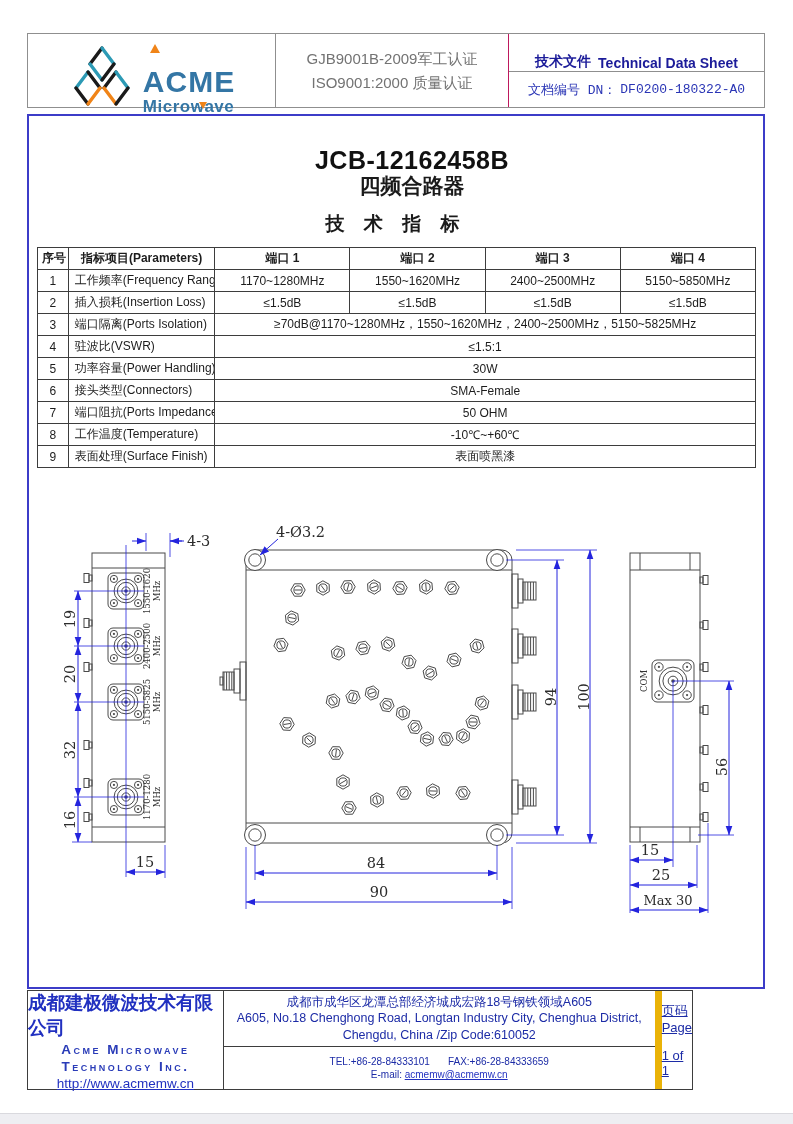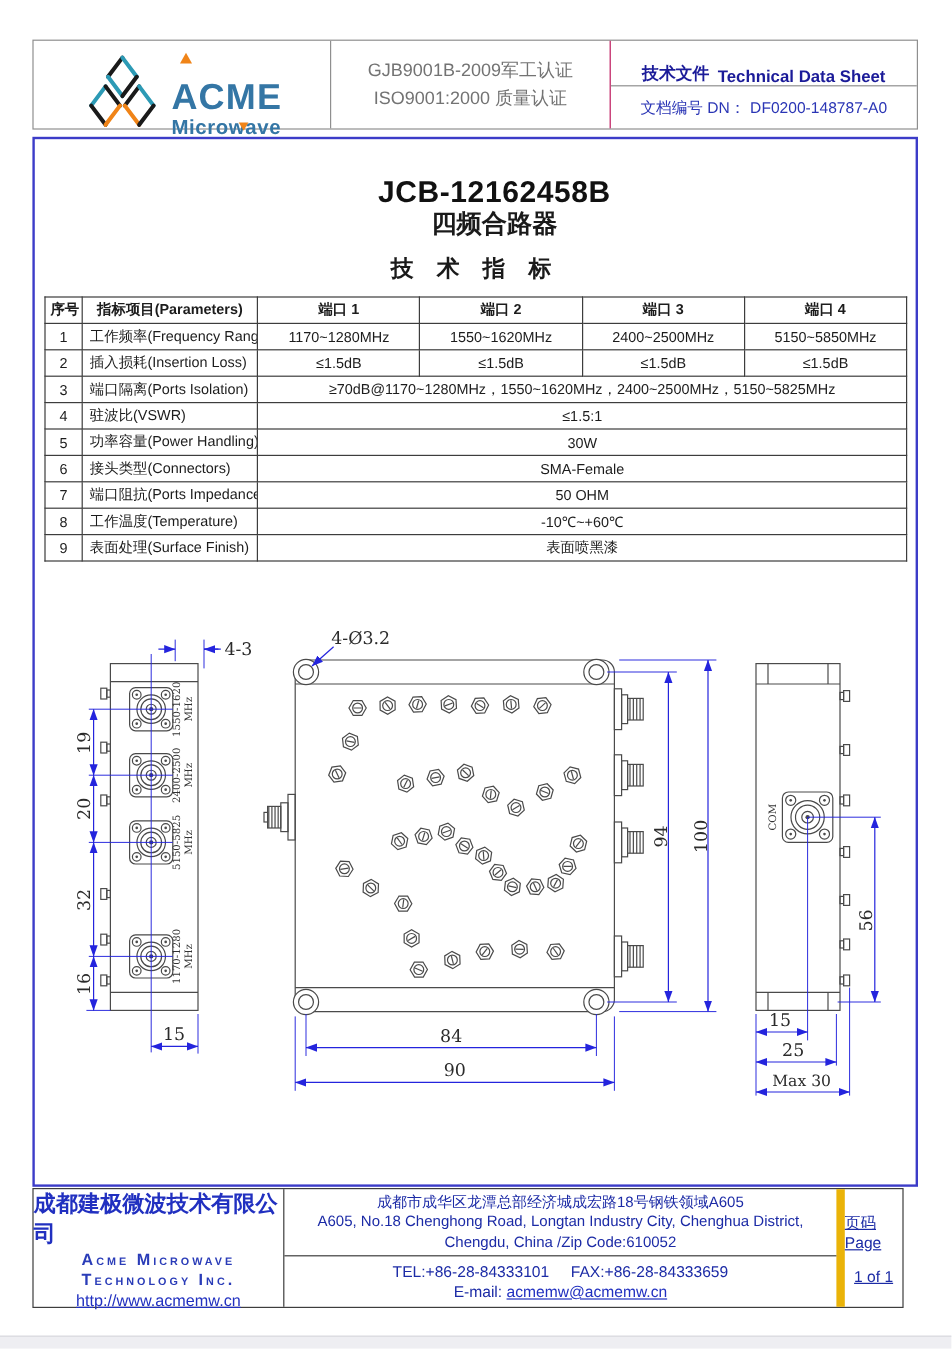--- a/index.html
+++ b/index.html
@@ -16,21 +16,21 @@
   .logo-sub{font-size:17px;font-weight:bold;color:#3476a5;margin-top:1px;letter-spacing:0.5px;position:relative;}
   .tri-a{position:absolute;left:7px;top:17px;width:0;height:0;border-left:5px solid transparent;
          border-right:5px solid transparent;border-bottom:9px solid #f08418;}
   .tri-w{position:absolute;left:56px;top:4px;width:0;height:0;border-left:4px solid transparent;
          border-right:4px solid transparent;border-top:7px solid #f08418;}
   .cert-cell{width:232px;border-right:1px solid #be185d;display:flex;flex-direction:column;
              align-items:center;justify-content:center;color:#737373;font-size:15px;line-height:1.6;}
   .doc-cell{flex:1;display:flex;flex-direction:column;}
   .doc-type{height:37px;border-bottom:1px solid #8f8f8f;display:flex;align-items:flex-end;
             justify-content:center;gap:7px;color:#1b1b99;font-weight:bold;font-size:14px;}
-  .doc-no{flex:1;display:flex;align-items:center;justify-content:center;color:#2a35b5;font-size:13px;gap:4px;}
+  .doc-no{flex:1;display:flex;align-items:center;justify-content:center;color:#2a35b5;font-size:13px;gap:4px;font-family:Liberation Mono, monospace;}
 
   
   .main-box{position:absolute;left:27px;top:114px;width:734px;height:871px;
             border:2px solid #3c3cc8;box-sizing:content-box;background:#fff;}
   .t-model{position:absolute;top:14px;left:0;width:100%;text-align:center;margin:16px;
            font-size:25px;font-weight:bold;color:#111;letter-spacing:0.5px;}
   .t-product{position:absolute;top:56px;left:16px;width:100%;text-align:center;margin:0;
              font-size:21px;font-weight:600;color:#1a1a1a;}
   .t-section{position:absolute;top:95px;left:0;width:100%;text-align:center;margin:0;
              font-size:19px;font-weight:600;color:#1a1a1a;letter-spacing:7px;}
@@ -43,33 +43,33 @@
   table.spec td.param{text-align:left;padding-left:6px;}
   col.c-no{width:4.3%;} col.c-param{width:20.4%;} col.c-port{width:18.825%;}
 
   
   svg.dwg{position:absolute;left:1px;top:389px;}
   .dimtxt{font-family:"DejaVu Serif","Liberation Serif",serif;font-size:14.5px;fill:#2b2b2b;}
   .dimtxt-s{font-family:"DejaVu Serif","Liberation Serif",serif;font-size:13px;fill:#2b2b2b;}
   .porttxt{font-family:"DejaVu Serif","Liberation Serif",serif;font-size:8.5px;fill:#333;}
 
   
-  .footer-box{position:absolute;left:27px;top:990px;width:726px;height:100px;border:1px solid #3d3d3d;
+  .footer-box{position:absolute;left:27px;top:990px;width:666px;height:100px;border:1px solid #3d3d3d;
               display:flex;box-sizing:border-box;background:#fff;}
   .company-cell{width:208px;border-right:1px solid #3d3d3d;display:flex;flex-direction:column;
                 align-items:center;justify-content:center;gap:2px;}
   .company-cn{font-size:18.5px;font-weight:bold;color:#2130c0;}
   .company-en{font-size:13.5px;color:#2a3cb8;letter-spacing:2.5px;font-variant:small-caps;font-weight:600;}
   .website{font-size:13.5px;color:#2130c0;text-decoration:underline;}
   .address-cell{width:460px;border-right:7px solid #eab308;display:flex;flex-direction:column;}
   .addr{height:56px;border-bottom:1px solid #3d3d3d;display:flex;flex-direction:column;align-items:center;
         justify-content:center;font-size:12.5px;color:#1c2ba6;line-height:1.3;padding:1px 6px;box-sizing:border-box;
         text-align:center;}
   .contact{flex:1;display:flex;flex-direction:column;align-items:center;justify-content:center;
-           font-size:13px;color:#1c2ba6;gap:2px;}
+           font-size:10px;color:#1c2ba6;gap:2px;}
   .telline{display:flex;gap:18px;}
   .email-link{color:#2130c0;text-decoration:underline;}
   .page-cell{flex:1;display:flex;flex-direction:column;align-items:center;justify-content:center;
              font-size:13px;color:#1c2ba6;gap:13px;text-decoration:underline;}
 
   .bottom-strip{position:absolute;left:0;top:1113px;width:793px;height:11px;background:#eeeef2;
                 border-top:1px solid #d9d9de;box-sizing:border-box;}
 </style>
 </head>
 <body>
@@ -107,21 +107,21 @@
       <div>GJB9001B-2009军工认证</div>
       <div>ISO9001:2000 质量认证</div>
     </div>
     <div class="doc-cell">
       <div class="doc-type">
         <span>技术文件</span>
         <span>Technical Data Sheet</span>
       </div>
       <div class="doc-no">
         <span>文档编号 DN：</span>
-        <span>DF0200-148787-A0</span>
+        <span>DF0200-180322-A0</span>
       </div>
     </div>
   </div>
 
   <div class="main-box">
     <h1 class="t-model">JCB-12162458B</h1>
     <h2 class="t-product">四频合路器</h2>
     <h3 class="t-section">技 术 指 标</h3>
 
     <table class="spec">

